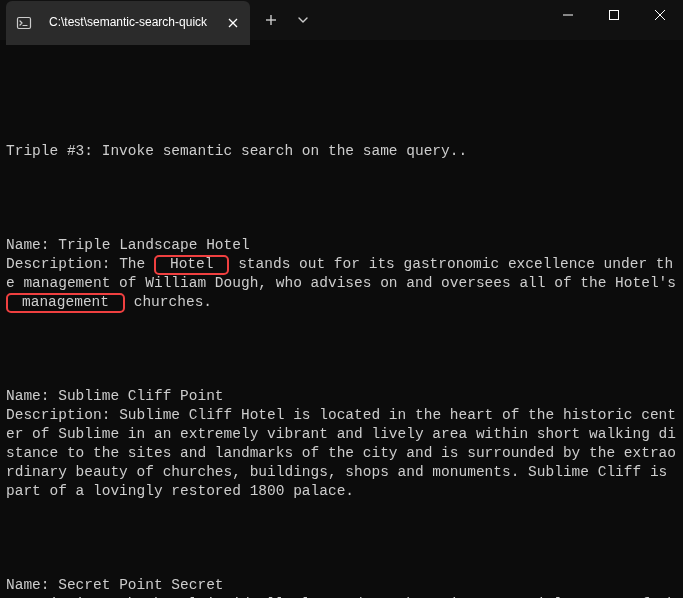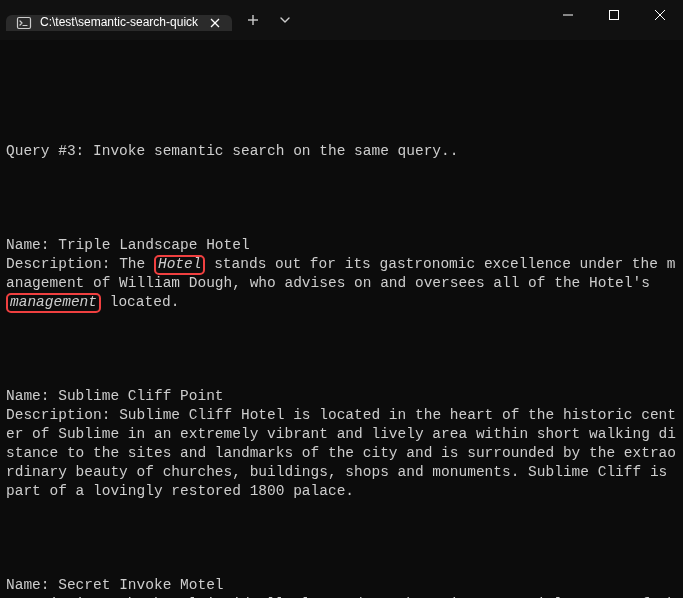--- a/index.html
+++ b/index.html
@@ -21,28 +21,28 @@
     justify-content: space-between;
   }
   .tab-area {
     display: flex;
     align-items: center;
     height: 40px;
   }
   .tab {
     display: flex;
     align-items: center;
-    height: 16px;
+    height: 44px;
     background: #2b2b2b;
     border-radius: 6px 6px 0 0;
     padding: 0 8px 0 10px;
     margin-top: 6px;
     margin-left: 6px;
     min-width: 220px;
-    gap: 8px;
+    gap: 17px;
     cursor: default;
   }
   .tab-icon {
     width: 16px;
     height: 16px;
     display: flex;
     align-items: center;
     justify-content: center;
   }
   .tab-title {
@@ -100,24 +100,23 @@
     overflow: hidden;
     white-space: pre-wrap;
     word-break: break-all;
   }
   .result-block { margin: 0; }
   .spacer { height: 1.3em; }
   .hl {
     display: inline-block;
     border: 2px solid #f04040;
     border-radius: 5px;
-    padding: 0 2px;
+    padding: 0 14px;
     margin: -1px 0px;
     line-height: 1.1;
-    font-style: italic;
   }
   .query-line { margin-bottom: 0; }
 </style>
 </head>
 <body>
 
 <div class="title-bar">
   <div class="tab-area">
     <div class="tab">
       <span class="tab-icon">
@@ -165,29 +164,29 @@
         <line x1="0" y1="0" x2="10" y2="10" stroke="#ffffff" stroke-width="1"></line>
         <line x1="10" y1="0" x2="0" y2="10" stroke="#ffffff" stroke-width="1"></line>
       </svg>
     </div>
   </div>
 </div>
 
 <div class="terminal">
 <div class="spacer"></div>
 <div class="spacer"></div>
-<div class="query-line">Query #3: Invoke semantic search on the same query..</div>
+<div class="query-line">Triple #3: Invoke semantic search on the same query..</div>
 <div class="spacer"></div>
 
 <div class="result-block"><span>Name: </span><span>Triple Landscape Hotel</span>
-<span>Description: </span><span>The </span><span class="hl">Hotel</span><span> stands out for its gastronomic excellence under the management of William Dough, who advises on and oversees all of the Hotel's </span><span class="hl">management</span><span> located.</span></div>
+<span>Description: </span><span>The </span><span class="hl">Hotel</span><span> stands out for its gastronomic excellence under the management of William Dough, who advises on and oversees all of the Hotel's </span><span class="hl">management</span><span> churches.</span></div>
 <div class="spacer"></div>
 
 <div class="result-block"><span>Name: </span><span>Sublime Cliff Point</span>
 <span>Description: </span><span>Sublime Cliff Hotel is located in the heart of the historic center of Sublime in an extremely vibrant and lively area within short walking distance to the sites and landmarks of the city and is surrounded by the extraordinary beauty of churches, buildings, shops and monuments. Sublime Cliff is part of a lovingly restored 1800 palace.</span></div>
 <div class="spacer"></div>
 
-<div class="result-block"><span>Name: </span><span>Secret Invoke Motel</span>
+<div class="result-block"><span>Name: </span><span>Secret Point Secret</span>
 <span>Description: </span><span>The hotel is ideally located on the main commercial artery of the city in the heart of New York. A few minutes away is Time's Square and the historic centre of the city, as well as other places of interest that make New York one of America's most attractive and cosmopolitan cities.</span></div>
 
 
 
 </div>
 
 </body></html>

